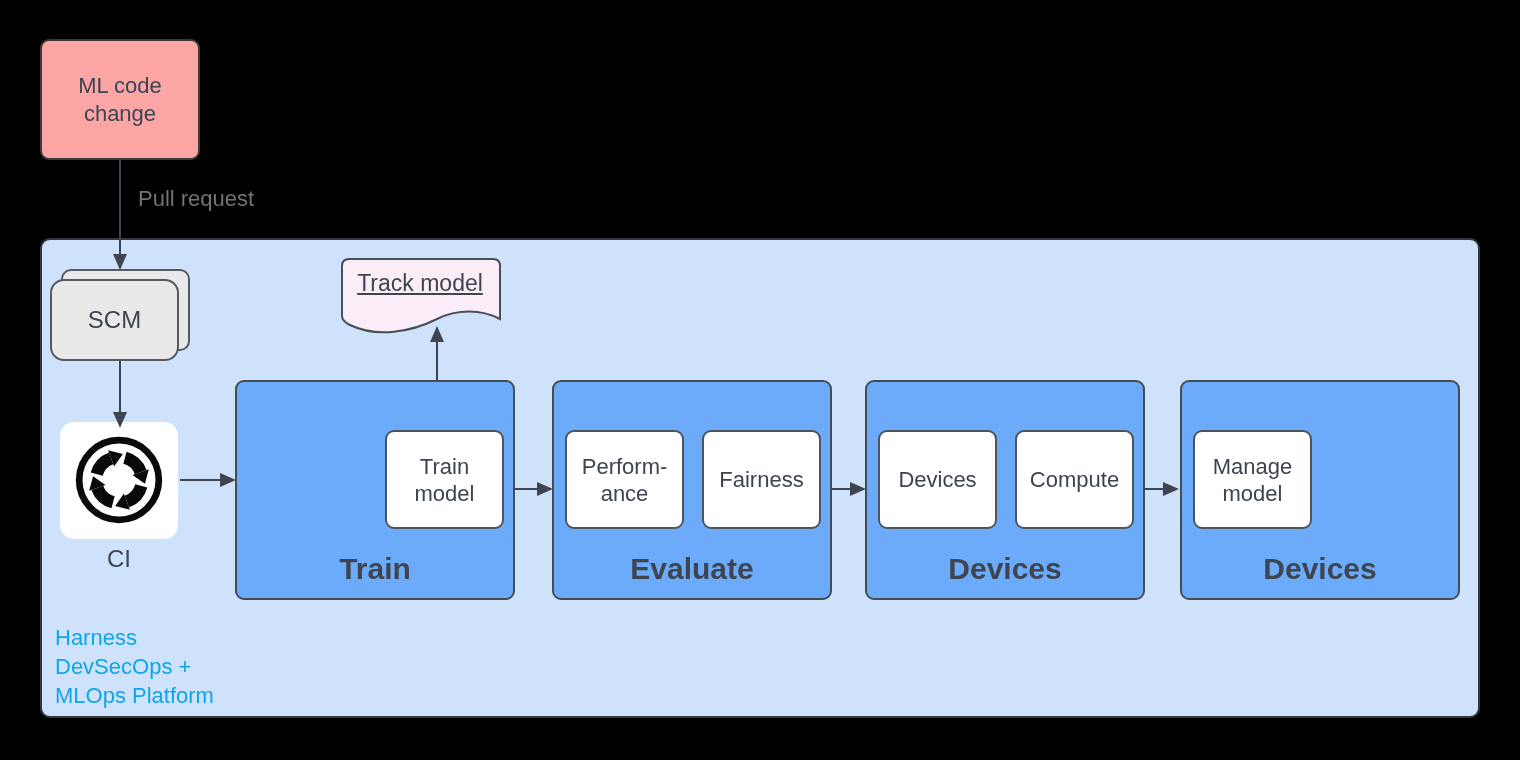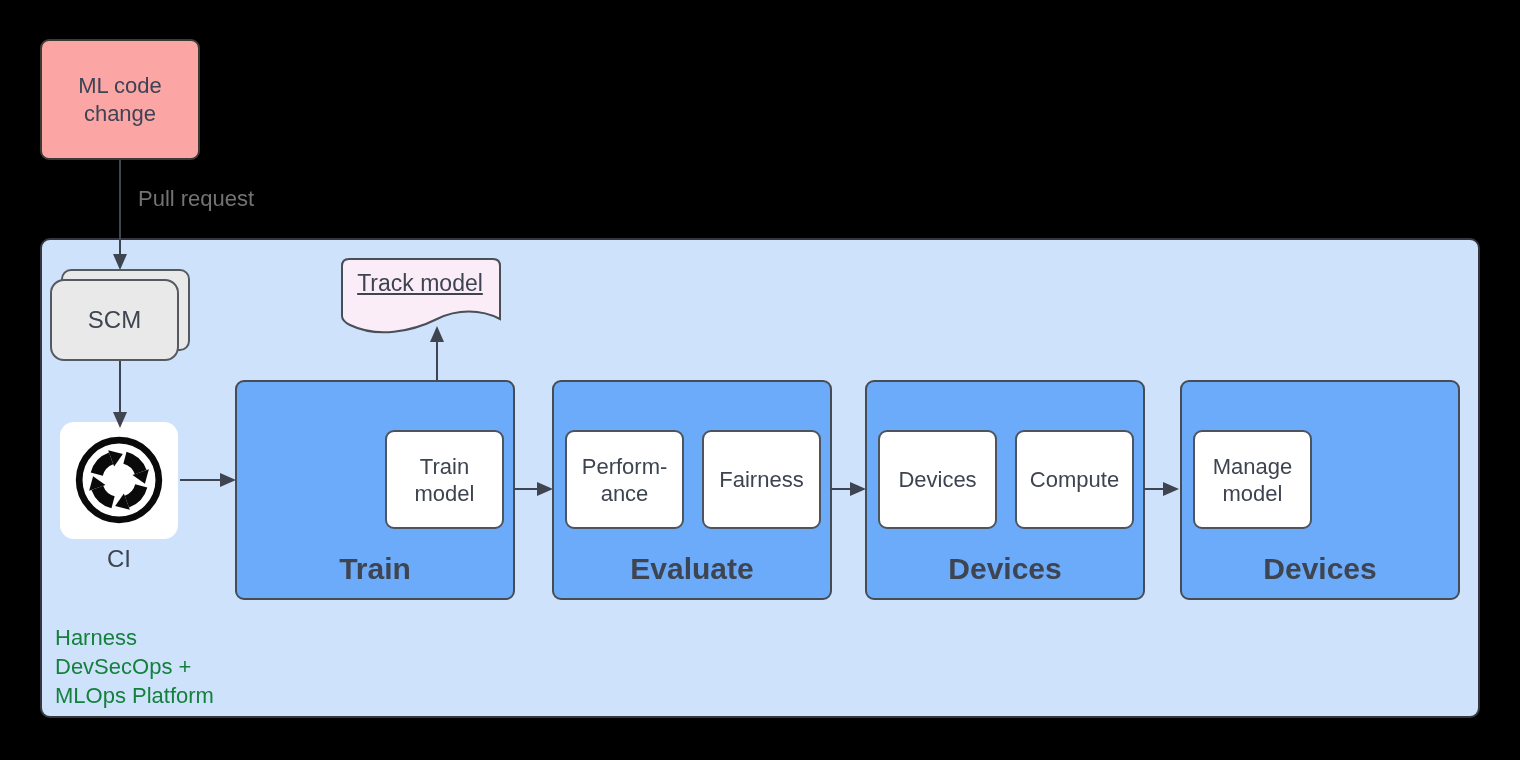--- a/index.html
+++ b/index.html
@@ -33,21 +33,21 @@
   
   .platform {
     position: absolute; left: 40px; top: 238px;
     width: 1436px; height: 476px;
     background: #CFE2FC;
     border: 2px solid #34383E;
     border-radius: 10px;
   }
   .platform-caption {
     position: absolute; left: 55px; top: 623px;
-    font-size: 22px; line-height: 29px; color: #15803d;
+    font-size: 22px; line-height: 29px; color: #0ea5e9;
   }
 
   
   .scm-back {
     position: absolute; left: 61px; top: 269px;
     width: 125px; height: 78px;
     background: #E9E9E9;
     border: 2px solid #555A61;
     border-radius: 10px;
   }

